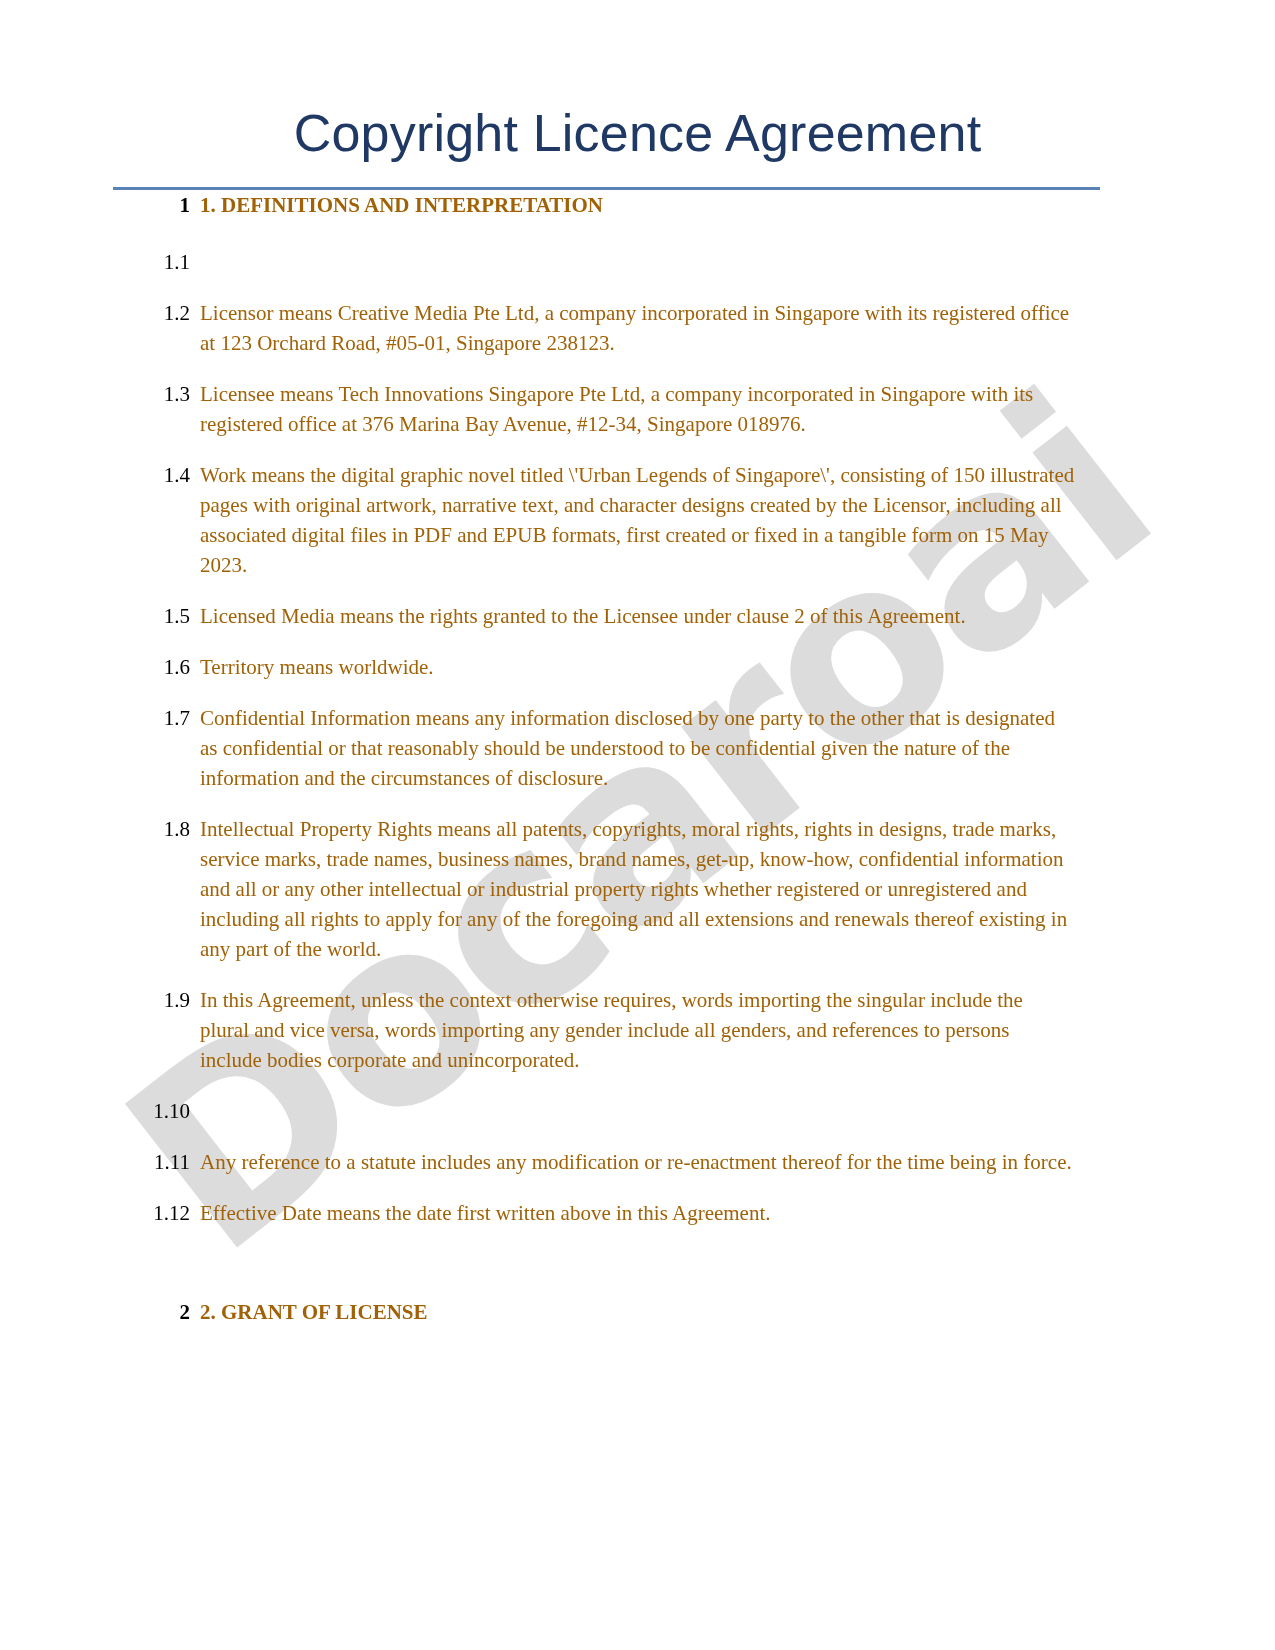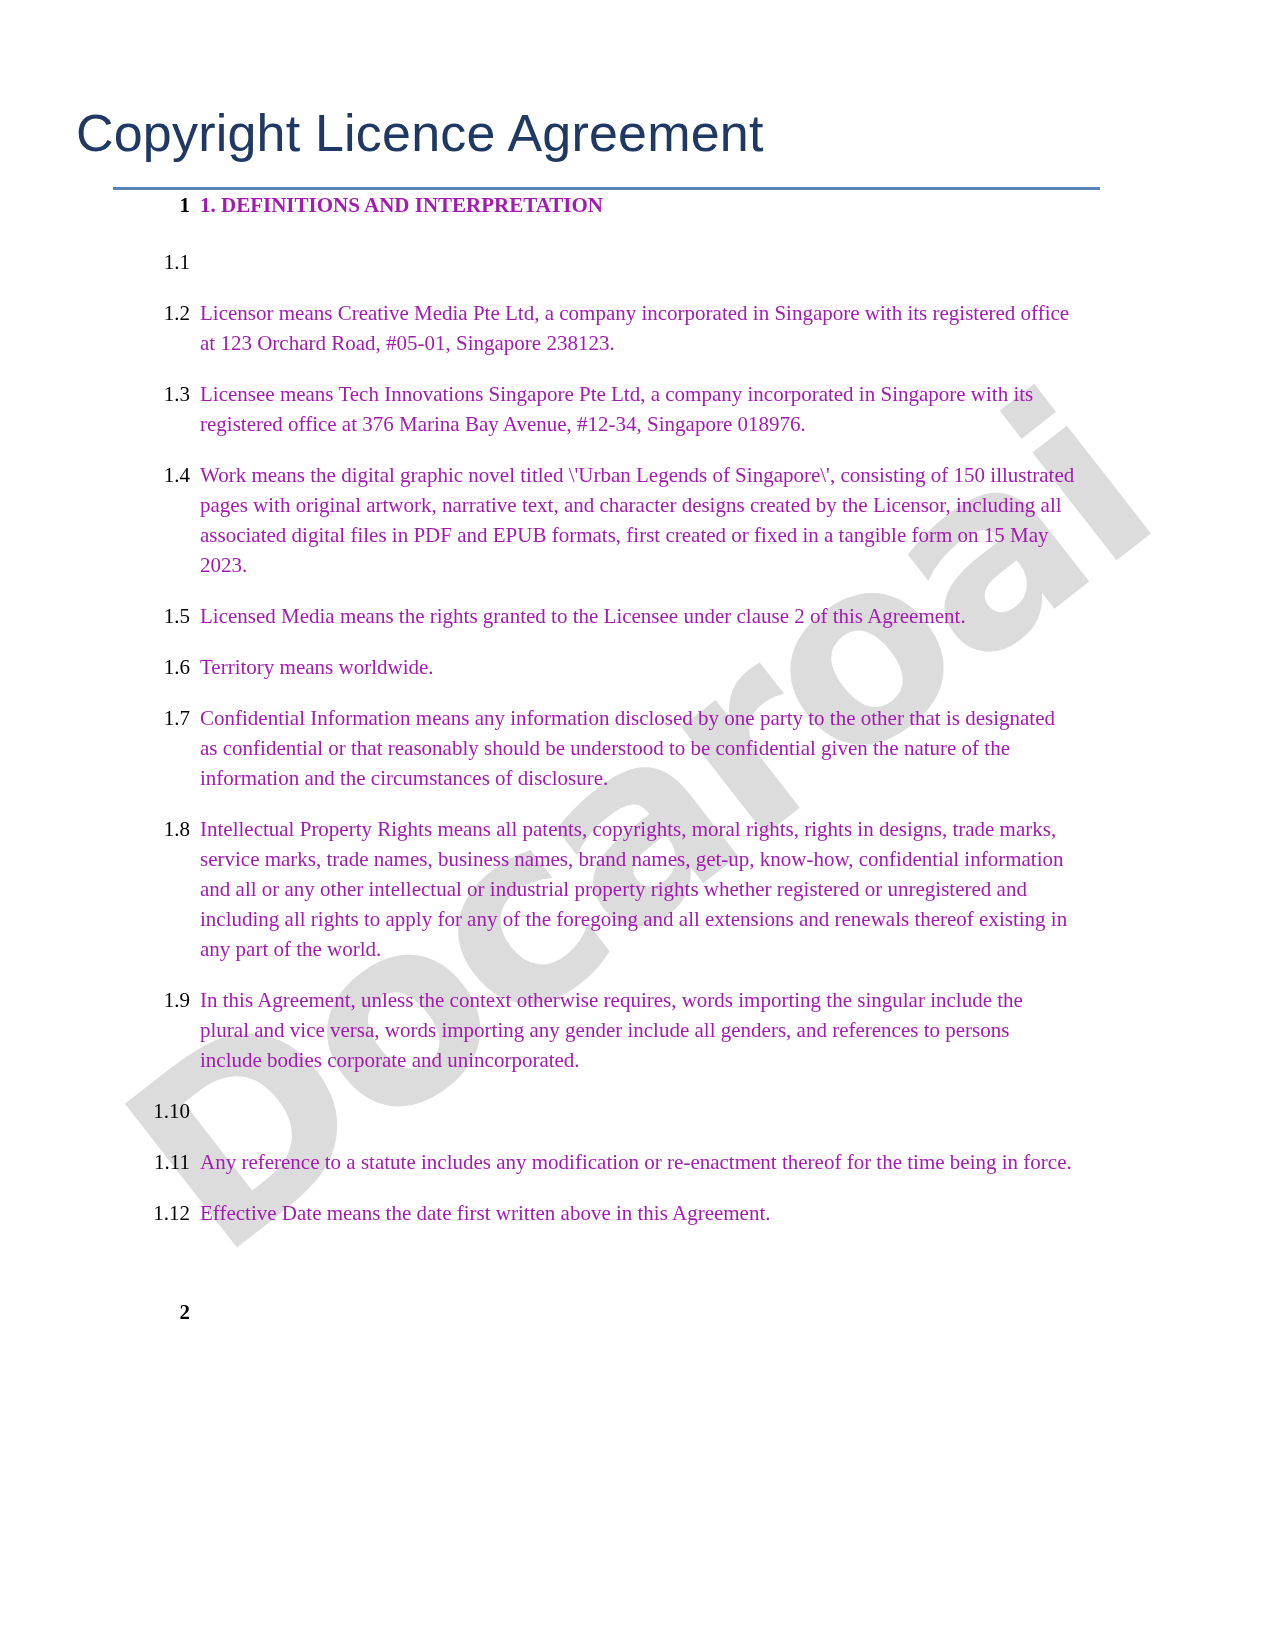--- a/index.html
+++ b/index.html
@@ -43,24 +43,25 @@
   .doc-header {
     position: relative;
     z-index: 2;
     padding-top: 104px;
   }
   .doc-title {
     font-family: "Liberation Sans", sans-serif;
     font-size: 52px;
     font-weight: 400;
     color: #1f3864;
+    text-align: center;
     letter-spacing: 0.2px;
     line-height: 1.15;
     margin: 0;
-    padding: 0 76px;
+    padding: 0 112px;
   }
   .title-rule {
     height: 3px;
     background: #5b82b4;
     margin: 23px 175px 0 113px;
   }
 
   
   .doc-body {
     position: relative;
@@ -84,21 +85,21 @@
     line-height: 30px;
     color: #000000;
     white-space: nowrap;
   }
   .clause-text {
     flex: 1 1 auto;
     padding-left: 10px;
     font-family: "Liberation Serif", serif;
     font-size: 21px;
     line-height: 30px;
-    color: #a21caf;
+    color: #a16207;
     text-align: left;
   }
   .clause-text b {
     font-weight: 400;
   }
 
   
   .clause.heading .clause-num {
     font-weight: 700;
   }
@@ -172,16 +173,17 @@
       <div class="clause">
         <div class="clause-num">1.11</div>
         <div class="clause-text">Any reference to a statute includes any modification or re-enactment thereof for the time being in force.</div>
       </div>
       <div class="clause">
         <div class="clause-num">1.12</div>
         <div class="clause-text"><b>Effective Date</b><span> means the date first written above in this Agreement.</span></div>
       </div>
       <div class="clause heading section-2">
         <div class="clause-num">2</div>
+        <div class="clause-text">2. GRANT OF LICENSE</div>
       </div>
     </div>
 
 </div>
 
 </body></html>

